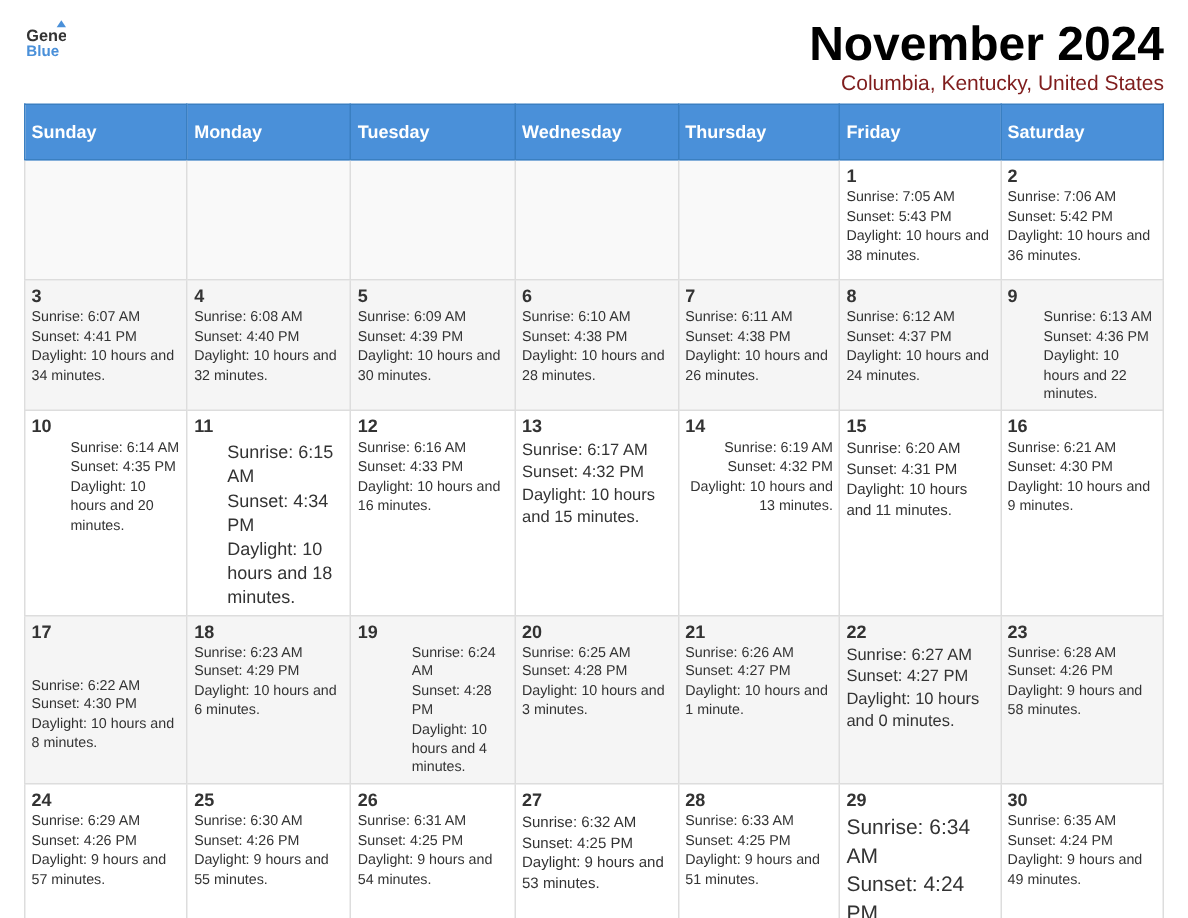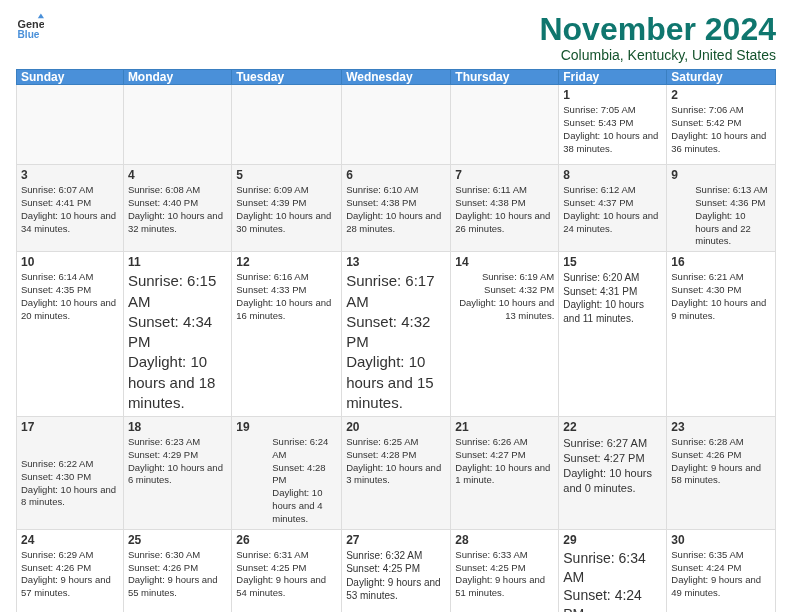--- a/index.html
+++ b/index.html
@@ -28,37 +28,37 @@
     .logo-icon {
       width: 28px;
       height: 28px;
     }
     .title-block {
       text-align: right;
     }
     .month-title {
       font-size: 32px;
       font-weight: bold;
-      color: #0f766e;
+      color: #000000;
       line-height: 1.1;
     }
     .location {
       font-size: 14px;
-      color: #14532d;
+      color: #7f1d1d;
     }
     .calendar {
       width: 100%;
       border-collapse: collapse;
     }
     .calendar th {
       background: #4a90d9;
       color: #fff;
       font-size: 12px;
       font-weight: bold;
-      padding: 0 4px;
+      padding: 11px 4px;
       text-align: left;
       border: 1px solid #3a7fc1;
     }
     .calendar td {
       vertical-align: top;
       border: 1px solid #ddd;
       padding: 3px 4px;
       font-size: 10px;
       color: #333;
       width: 113px;
@@ -168,39 +168,39 @@
           <td>
             <span class="day-num">9</span>
             <div style="white-space: pre-line; font-size: 9.5px; line-height: 1.35; margin-left: 24px;">Sunrise: 6:13 AM
 Sunset: 4:36 PM
 Daylight: 10 hours and 22 minutes.</div>
           </td>
         </tr>
         <tr>
           <td>
             <span class="day-num">10</span>
-            <div style="white-space: pre-line; font-size: 9.5px; line-height: 1.35;">Sunrise: 6:14 AM
+            <div style="white-space: pre-line; font-size: 9.5px; line-height: 1.35; margin-left: 26px;">Sunrise: 6:14 AM
 Sunset: 4:35 PM
 Daylight: 10 hours and 20 minutes.</div>
           </td>
           <td>
             <span class="day-num">11</span>
-            <div style="white-space: pre-line; font-size: 15px; line-height: 1.35;">Sunrise: 6:15 AM
+            <div style="white-space: pre-line; font-size: 12px; line-height: 1.35; margin-left: 22px;">Sunrise: 6:15 AM
 Sunset: 4:34 PM
 Daylight: 10 hours and 18 minutes.</div>
           </td>
           <td>
             <span class="day-num">12</span>
             <div style="white-space: pre-line; font-size: 9.5px; line-height: 1.35;">Sunrise: 6:16 AM
 Sunset: 4:33 PM
 Daylight: 10 hours and 16 minutes.</div>
           </td>
           <td>
             <span class="day-num">13</span>
-            <div style="white-space: pre-line; font-size: 15px; line-height: 1.35;">Sunrise: 6:17 AM
+            <div style="white-space: pre-line; font-size: 11px; line-height: 1.35;">Sunrise: 6:17 AM
 Sunset: 4:32 PM
 Daylight: 10 hours and 15 minutes.</div>
           </td>
           <td>
             <span class="day-num">14</span>
             <div style="white-space: pre-line; font-size: 9.5px; line-height: 1.35; text-align: right;">Sunrise: 6:19 AM
 Sunset: 4:32 PM
 Daylight: 10 hours and 13 minutes.</div>
           </td>
           <td>

